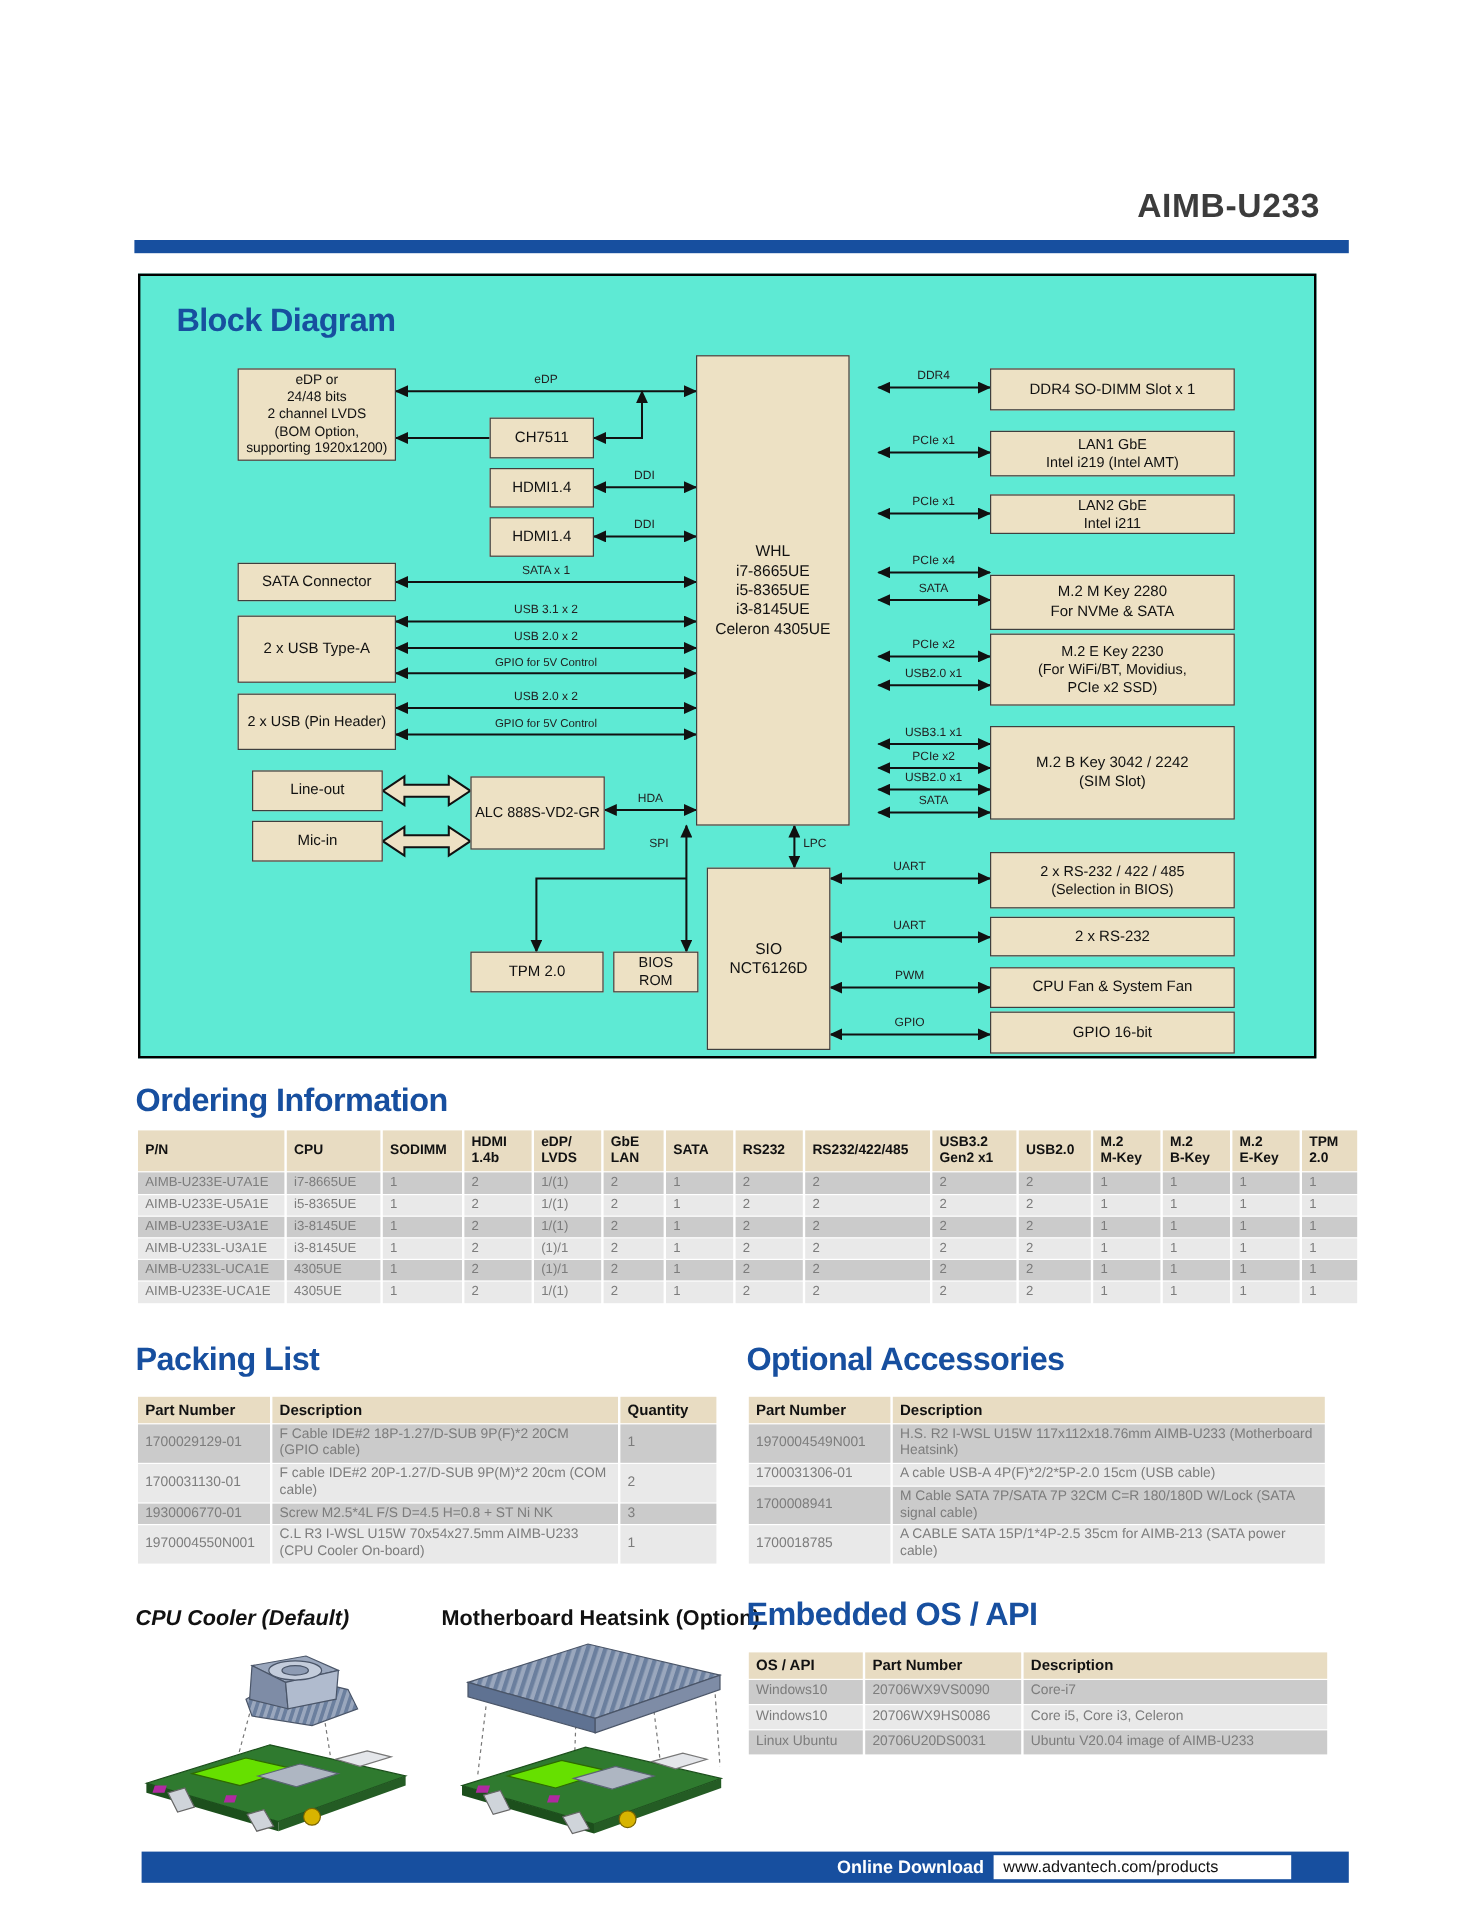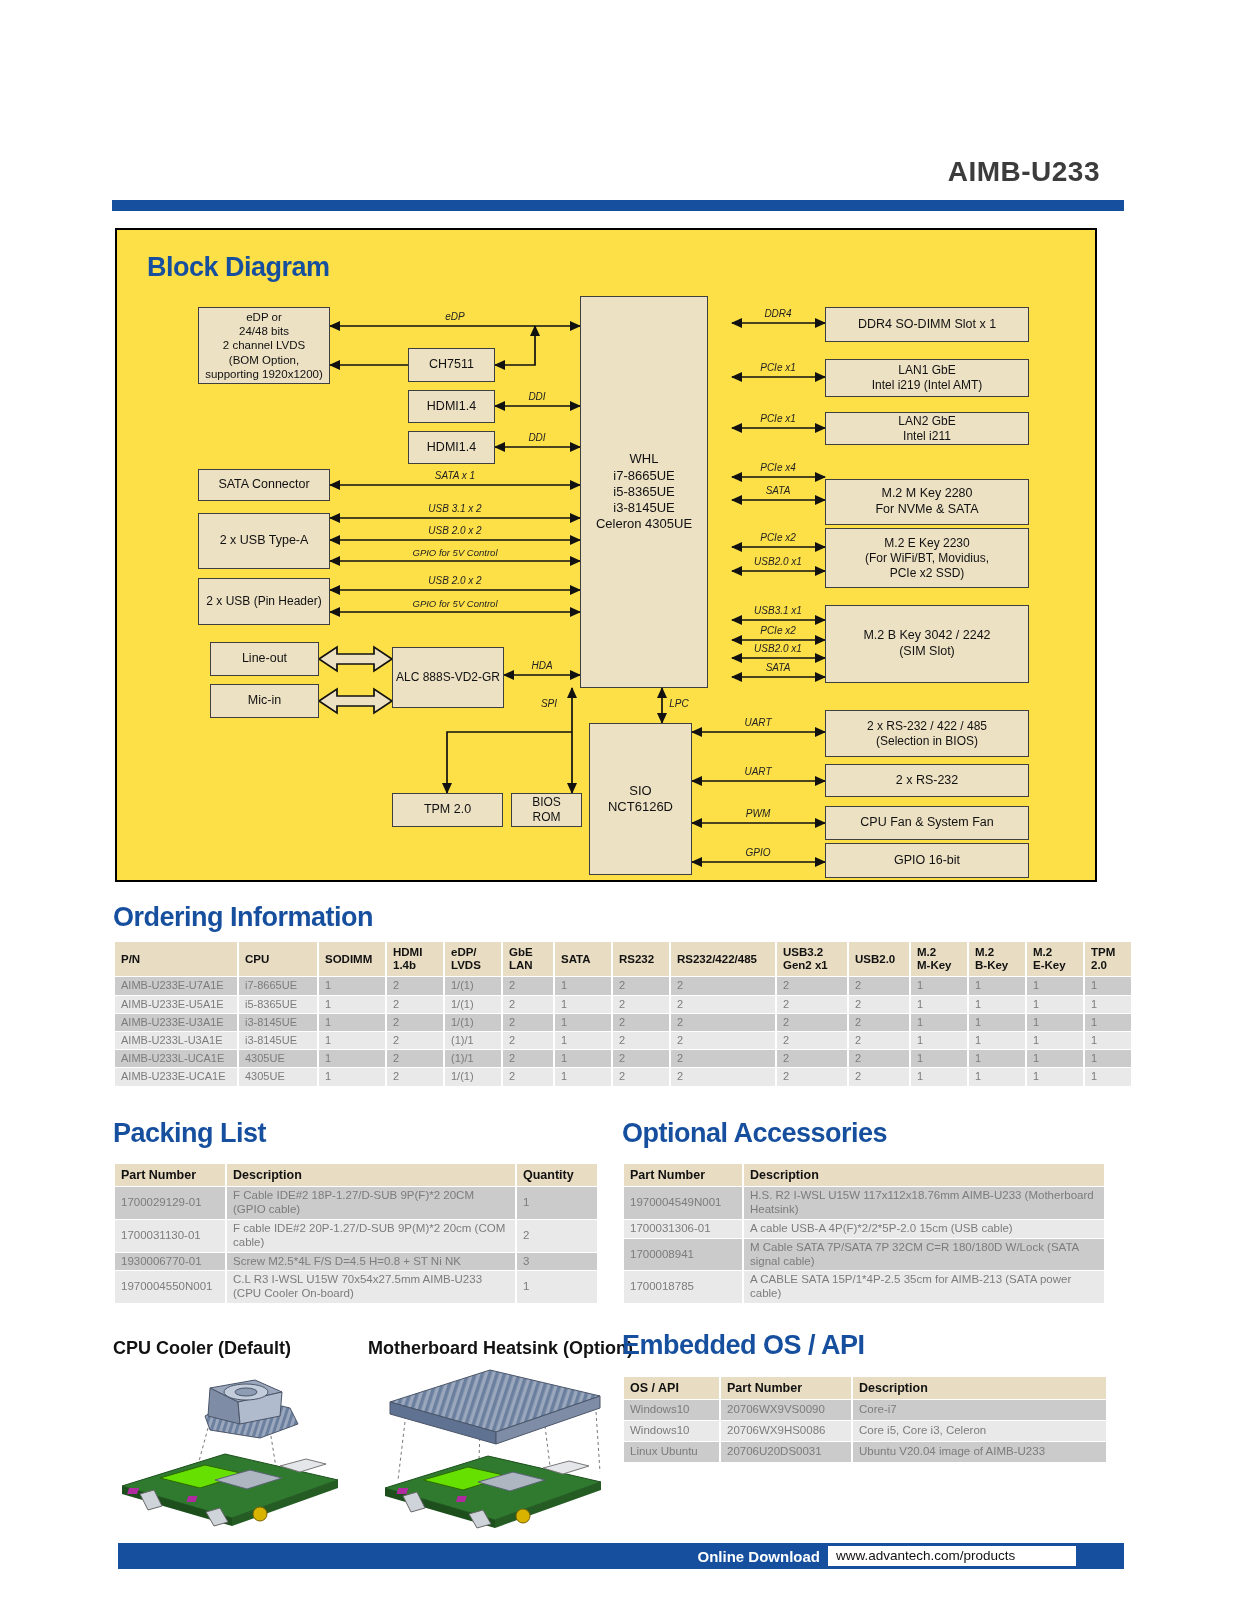--- a/index.html
+++ b/index.html
@@ -8,26 +8,26 @@
 
   
   .product-name { position:absolute; top:156px; left:0; width:1100px; text-align:right;
                   font-size:28px; font-weight:bold; color:#3c3c3c; letter-spacing:0.5px; }
   .blue-bar { position:absolute; left:112px; top:200px; width:1012px; height:11px; background:#174f9f; }
 
   .section-title { position:absolute; font-size:27px; font-weight:bold; color:#174f9f; letter-spacing:-0.5px; }
 
   
   .diagram { position:absolute; left:115px; top:228px; width:982px; height:654px;
-             border:2px solid #000; background:#fde047; }
+             border:2px solid #000; background:#5eead4; }
   .diagram svg.wires { position:absolute; left:0; top:0; }
   .dbox { position:absolute; background:#ede1c4; border:1.5px solid #3f3f3f;
           display:flex; align-items:center; justify-content:center; text-align:center;
           font-size:12.5px; line-height:1.25; white-space:pre-line; color:#111; }
-  .dlabel { position:absolute; transform:translate(-50%,0); font-size:10px; color:#222; white-space:nowrap;font-style:italic; }
+  .dlabel { position:absolute; transform:translate(-50%,0); font-size:10px; color:#222; white-space:nowrap; }
 
   
   table { border-collapse:separate; border-spacing:2px 1px; table-layout:fixed; background:#fff; }
   th { background:#e8dcc2; color:#111; font-weight:bold; text-align:left; vertical-align:middle;
        padding:4px 6px; white-space:pre-line; line-height:1.15; }
   td { color:#7c7c7c; vertical-align:middle; padding:2px 6px; line-height:1.2; }
   tbody tr:nth-child(odd) td { background:#cbcbcb; }
   tbody tr:nth-child(even) td { background:#e9e9e9; }
 
   .ordering-table { position:absolute; left:113px; top:941px; width:1010px; font-size:11px; }
@@ -398,21 +398,21 @@
         <td>1700008941</td>
         <td>M Cable SATA 7P/SATA 7P 32CM C=R 180/180D W/Lock (SATA signal cable)</td>
       </tr>
       <tr>
         <td>1700018785</td>
         <td>A CABLE SATA 15P/1*4P-2.5 35cm for AIMB-213 (SATA power cable)</td>
       </tr>
     </tbody>
   </table>
 
-<div class="image-label" style="left:113px; top:1338px;">CPU Cooler (Default)</div>
+<div class="image-label" style="left:113px; top:1338px;font-style:italic;">CPU Cooler (Default)</div>
 <div class="image-label" style="left:368px; top:1338px;">Motherboard Heatsink (Option)</div>
 
 <svg class="board-img" style="left:110px; top:1368px;" width="240" height="165" viewBox="0 0 240 165">
   <defs>
     <pattern id="fins1" width="6" height="6" patternUnits="userSpaceOnUse" patternTransform="rotate(18)">
       <rect width="6" height="6" fill="#9aa7bd"></rect>
         <rect width="3" height="6" fill="#6b7f9e"></rect>
     </pattern>
   </defs>
   <g stroke-width="1">

